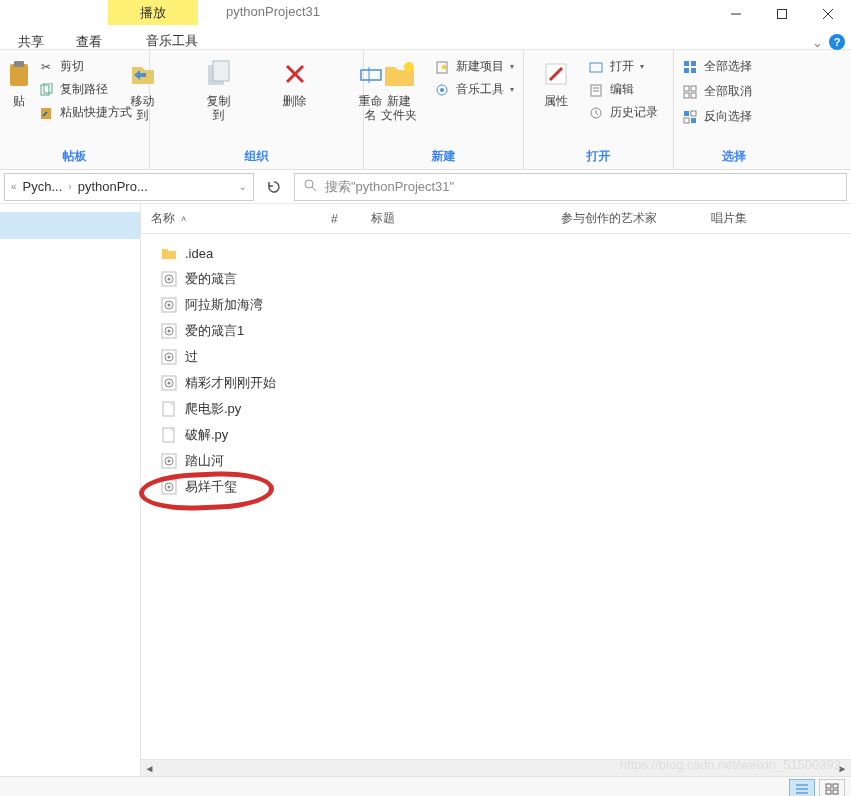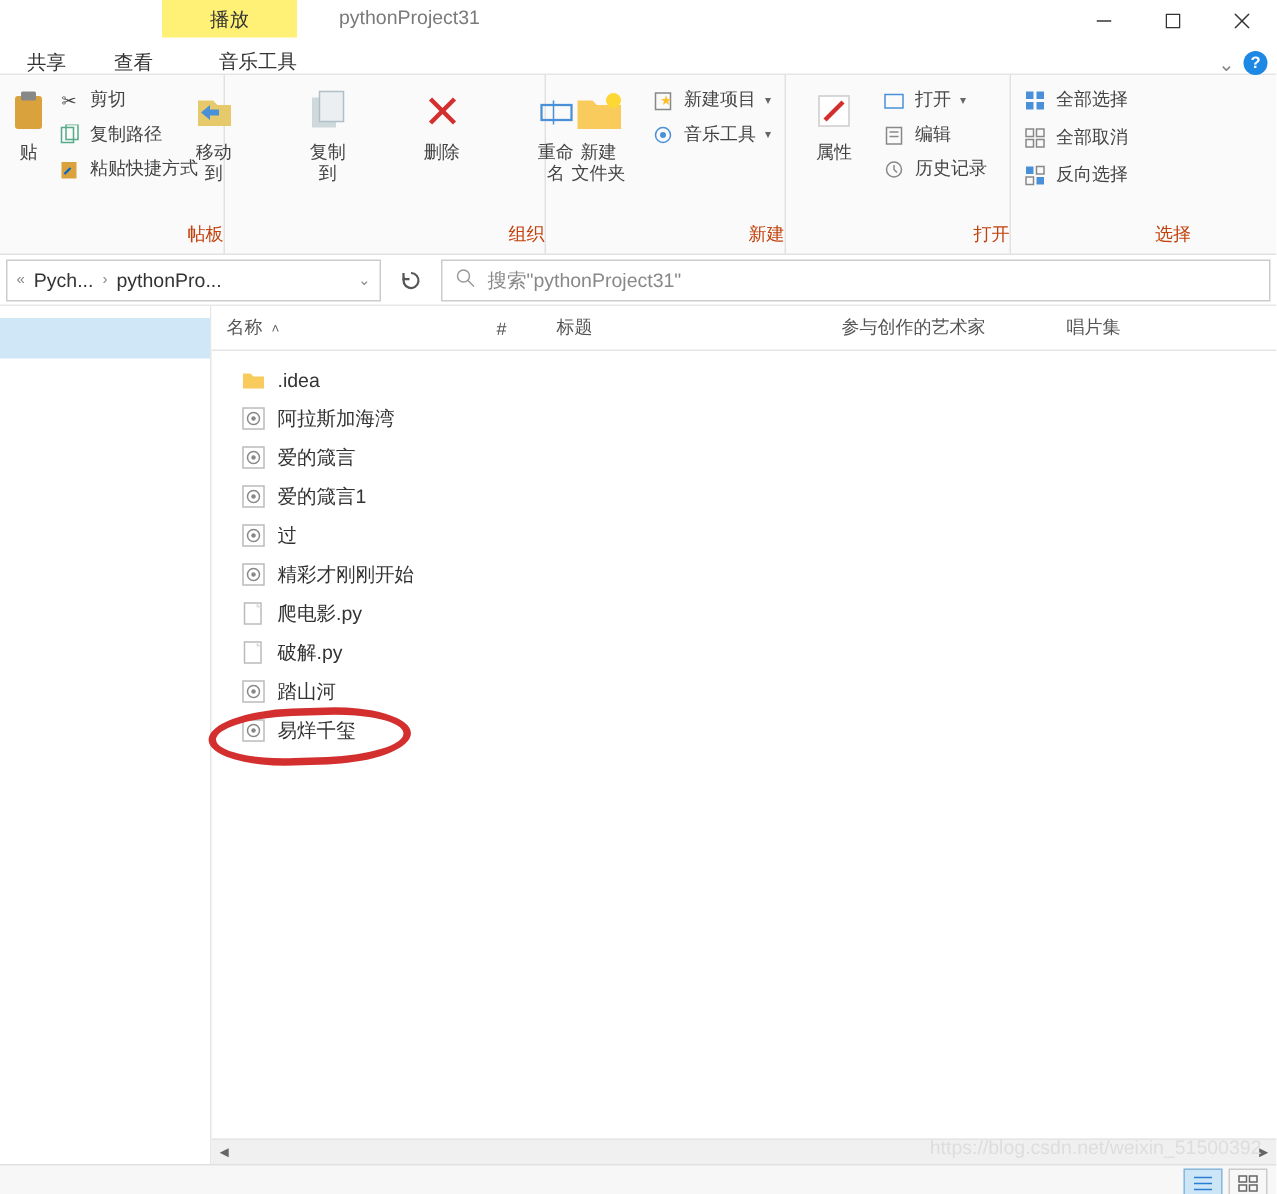--- a/index.html
+++ b/index.html
@@ -10,21 +10,21 @@
   .titlebar .title-text { flex: 1; color: #7a7a7a; font-size: 13px; padding: 4px 28px; }
   .win-controls { display: flex; }
   .win-btn { width: 46px; height: 28px; display: flex; align-items: center; justify-content: center; color: #555; }
   .menubar { display: flex; align-items: center; height: 24px; padding-left: 2px; font-size: 13px; color: #333; margin-top:-25px;}
   .menubar .menu-item { padding: 0 16px; }
   .ribbon-help { margin-left:auto; display:flex; align-items:center; padding-right:6px; gap:6px;}
   .help-circle { width:16px; height:16px; border-radius:50%; background:#1e88e5; color:#fff; font-size:11px; display:flex; align-items:center; justify-content:center; font-weight:bold;}
   .ribbon { display: flex; height: 120px; border-bottom: 1px solid #e1e1e1; background: #fafafa; }
   .ribbon-group { border-right: 1px solid #e1e1e1; display: flex; flex-direction: column; }
   .ribbon-group .content { flex: 1; display: flex; align-items: flex-start; padding: 6px 8px; gap: 8px; }
-  .ribbon-group .label { text-align: right; font-size: 12px; color: #c2410c; padding-bottom: 4px; }
+  .ribbon-group .label { text-align: center; font-size: 12px; color: #3b82f6; padding-bottom: 4px; font-weight: bold; }
   .big-btn { display: flex; flex-direction: column; align-items: center; width: 48px; padding-top: 2px; }
   .big-btn .icon-lg { width: 32px; height: 32px; display: flex; align-items: center; justify-content: center; }
   .big-btn .blabel { font-size: 12px; text-align: center; margin-top: 4px; color: #444; line-height: 14px; }
   .small-row { display: flex; align-items: center; gap: 6px; font-size: 12px; color: #444; padding: 2px 0; }
   .small-col { display: flex; flex-direction: column; gap: 2px; }
   .small-icon { width: 16px; height: 16px; display: flex; align-items: center; justify-content: center; }
   .nav-row { display: flex; align-items: center; height: 34px; padding: 6px 4px; gap: 6px; border-bottom: 1px solid #e8e8e8; }
   .breadcrumb { display: flex; align-items: center; flex: 0 0 250px; border: 1px solid #ccc; height: 28px; padding: 0 4px; background: #fff; font-size: 13px; }
   .breadcrumb .bc-seg { padding: 0 4px; }
   .breadcrumb .chev { color: #888; padding: 0 2px; font-size: 10px; }
@@ -359,31 +359,31 @@
           <span>.idea</span>
         </div>
         <div class="file-row">
           <span class="file-icon">
             <svg width="16" height="16">
               <rect x="1" y="1" width="14" height="14" fill="#fff" stroke="#bbb"></rect>
               <circle cx="8" cy="8" r="4" fill="none" stroke="#888"></circle>
               <circle cx="8" cy="8" r="1.5" fill="#888"></circle>
             </svg>
           </span>
+          <span>爱的箴言</span>
+        </div>
+        <div class="file-row">
+          <span class="file-icon">
+            <svg width="16" height="16">
+              <rect x="1" y="1" width="14" height="14" fill="#fff" stroke="#bbb"></rect>
+              <circle cx="8" cy="8" r="4" fill="none" stroke="#888"></circle>
+              <circle cx="8" cy="8" r="1.5" fill="#888"></circle>
+            </svg>
+          </span>
           <span>阿拉斯加海湾</span>
-        </div>
-        <div class="file-row">
-          <span class="file-icon">
-            <svg width="16" height="16">
-              <rect x="1" y="1" width="14" height="14" fill="#fff" stroke="#bbb"></rect>
-              <circle cx="8" cy="8" r="4" fill="none" stroke="#888"></circle>
-              <circle cx="8" cy="8" r="1.5" fill="#888"></circle>
-            </svg>
-          </span>
-          <span>爱的箴言</span>
         </div>
         <div class="file-row">
           <span class="file-icon">
             <svg width="16" height="16">
               <rect x="1" y="1" width="14" height="14" fill="#fff" stroke="#bbb"></rect>
               <circle cx="8" cy="8" r="4" fill="none" stroke="#888"></circle>
               <circle cx="8" cy="8" r="1.5" fill="#888"></circle>
             </svg>
           </span>
           <span>爱的箴言1</span>

